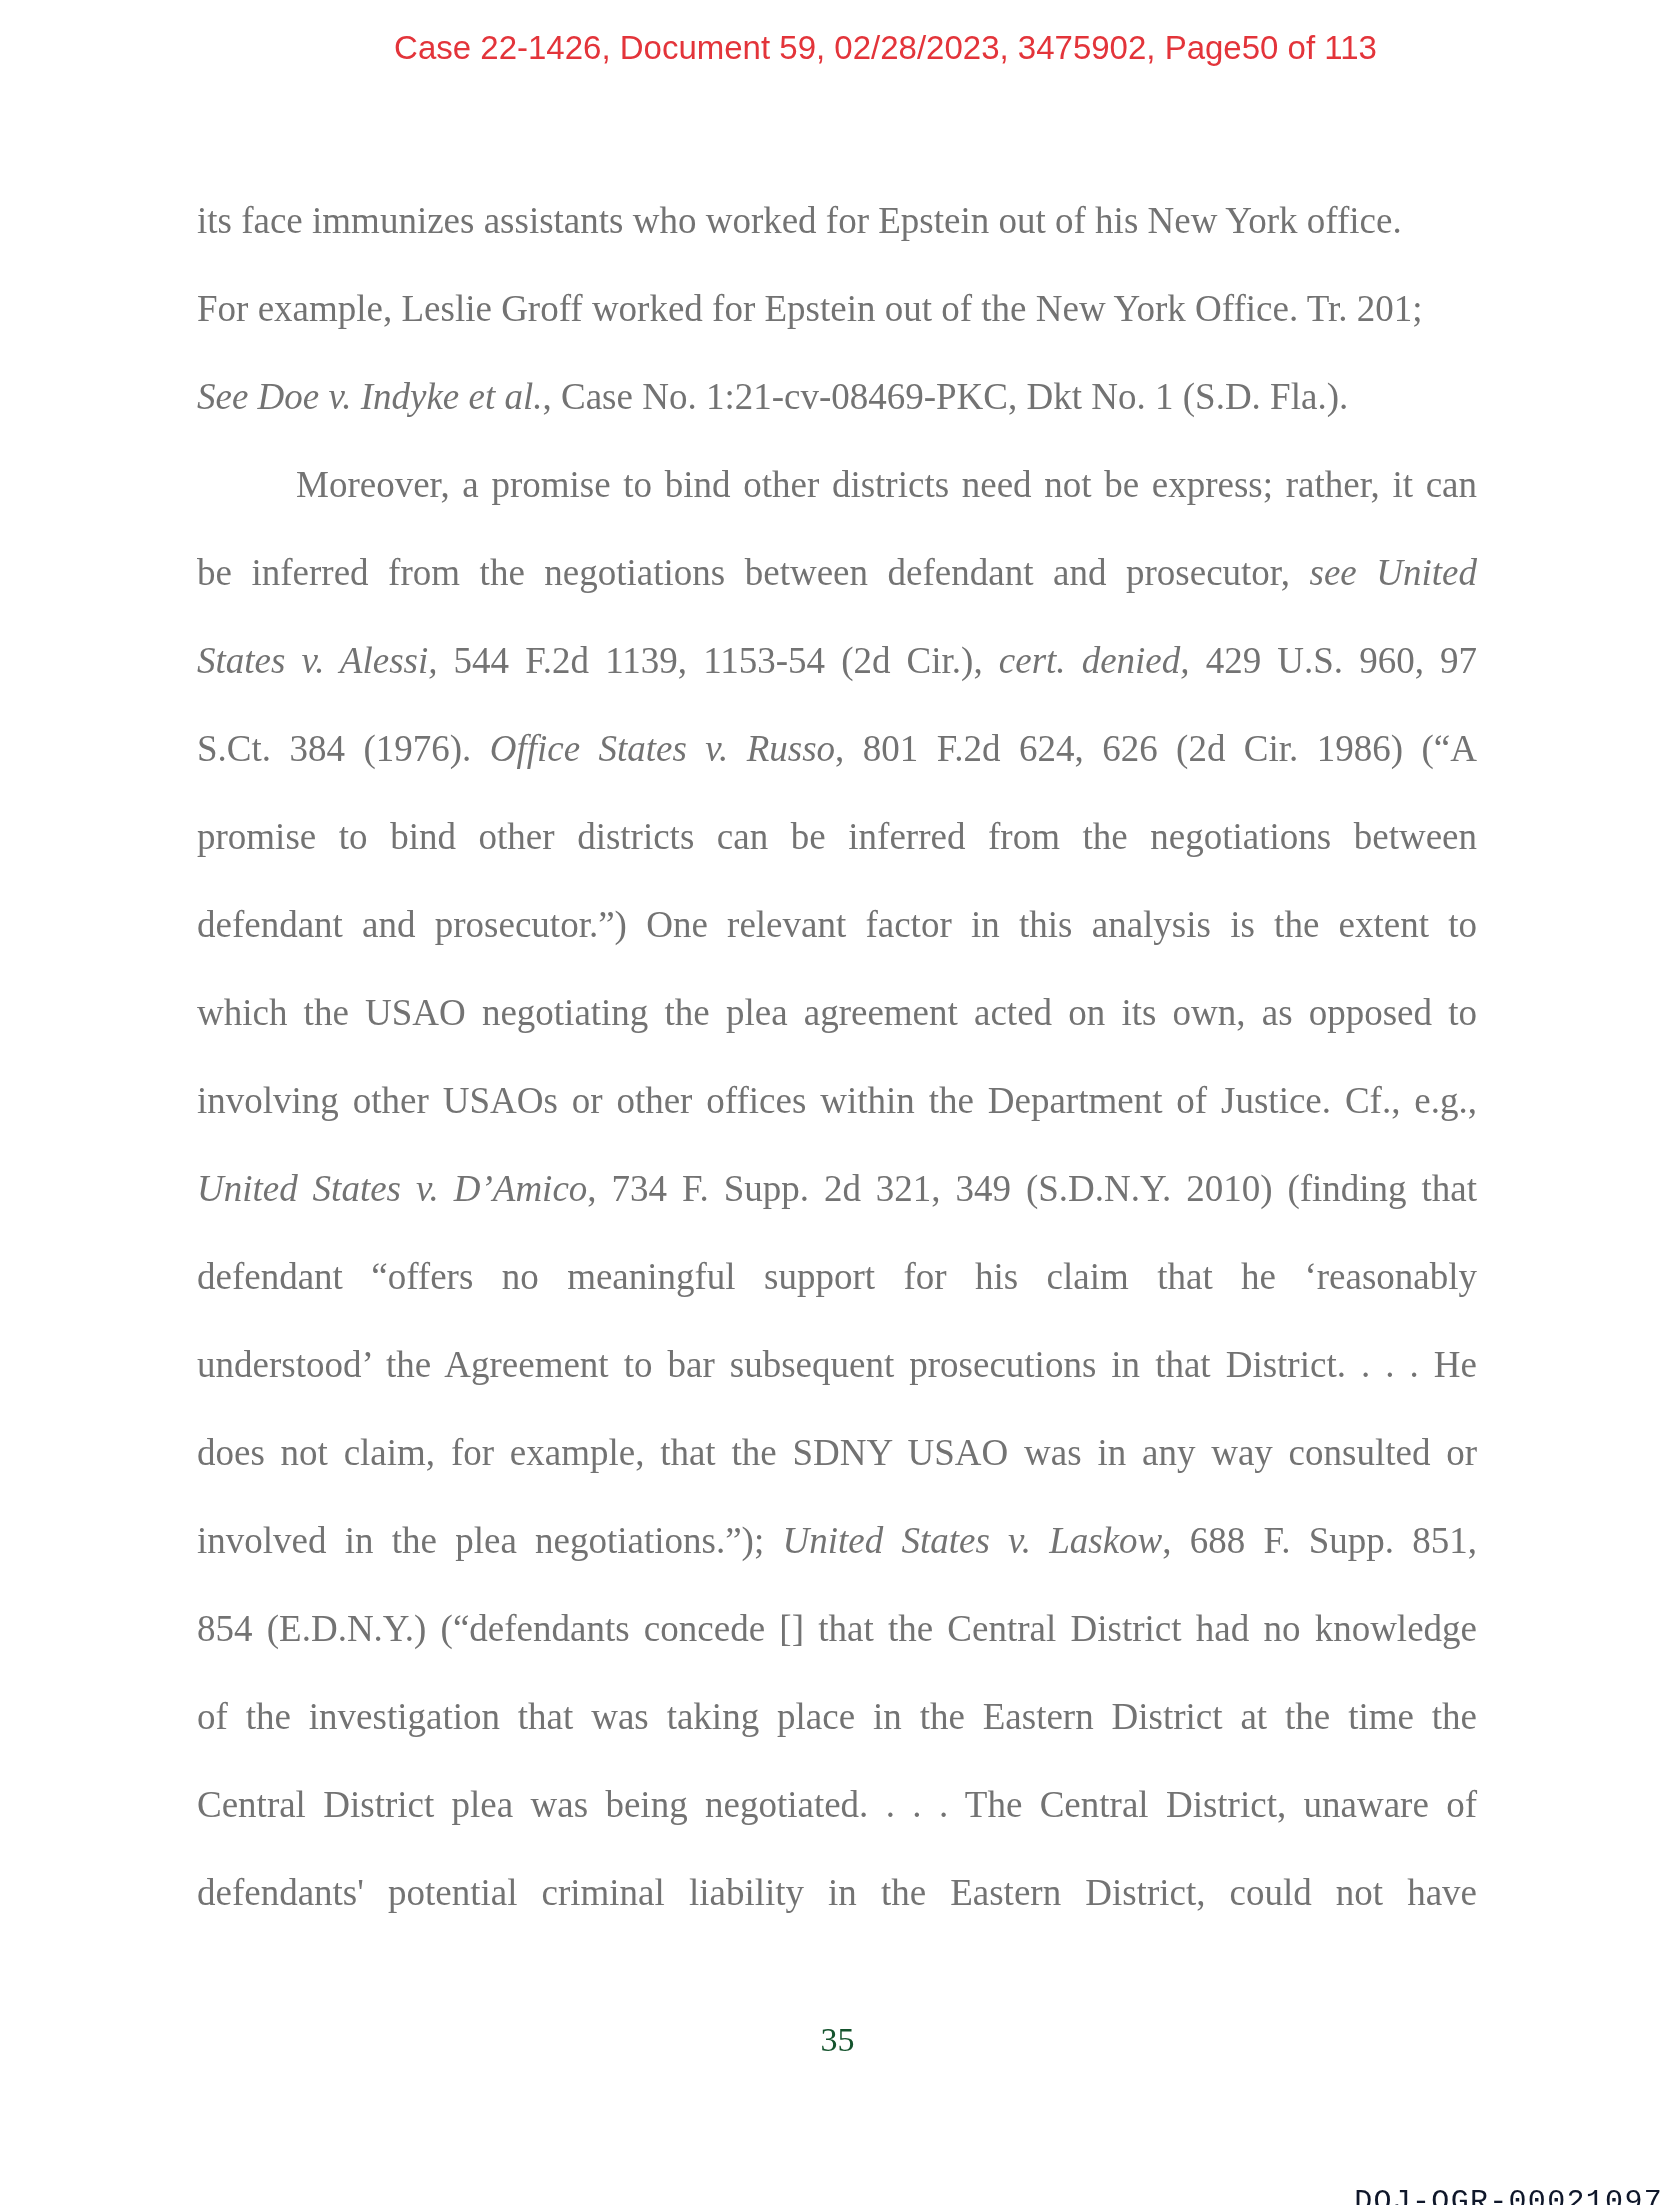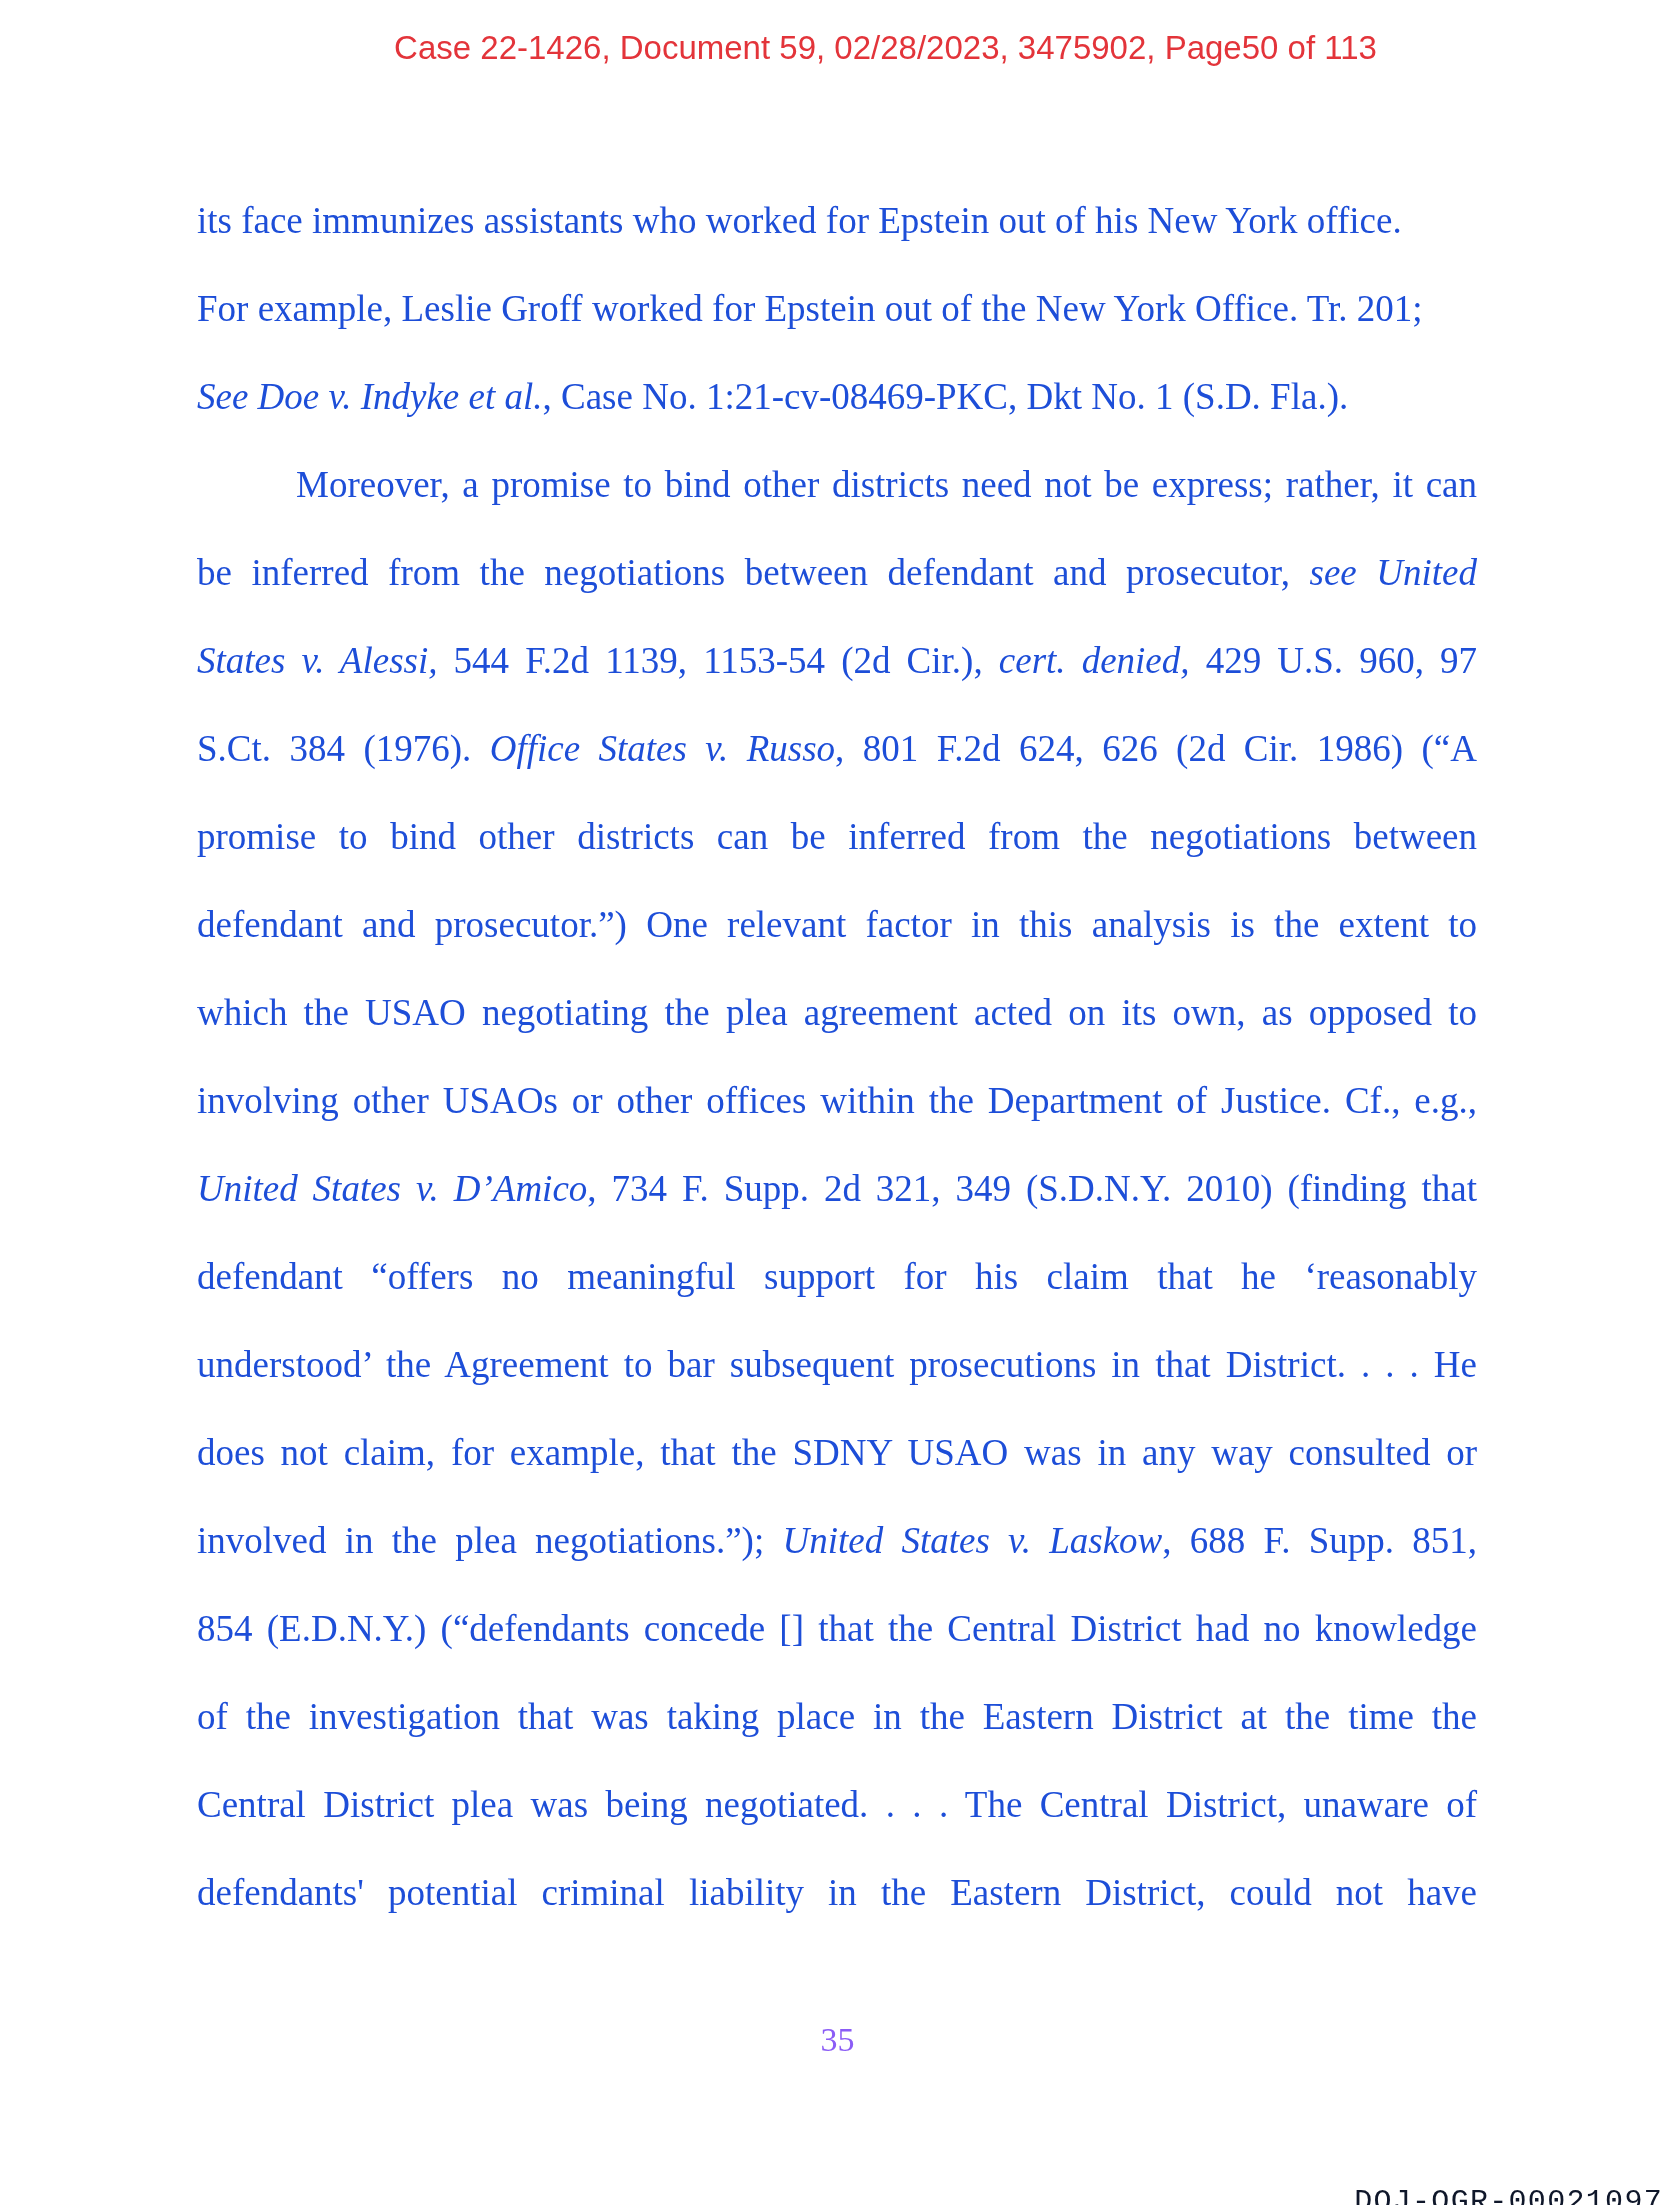--- a/index.html
+++ b/index.html
@@ -7,36 +7,36 @@
   .page { position: absolute; left: 0; top: 0; width: 1675px; height: 2205px; background: #ffffff; }
 
   .stamp {
     position: absolute; left: 0; top: 25px; width: 1675px; text-align: center;
     font-family: "Liberation Sans", sans-serif; font-size: 33px; line-height: 46px;
     color: #e3343a; letter-spacing: 0px;
   }
 
   .body-text {
     position: absolute; left: 197px; top: 197px; width: 1280px;
-    font-family: "Liberation Serif", serif; font-size: 37px; color: #1d4ed8;
+    font-family: "Liberation Serif", serif; font-size: 37px; color: #737373;
   }
   .line {
     height: 88px; line-height: 47px; white-space: nowrap;
     text-align: justify; text-align-last: justify;
     overflow: visible;
   }
   .line.last { text-align-last: left; }
   .line.indent { padding-left: 99px; font-family: Liberation Serif, serif; }
   .line .seg { white-space: pre-wrap; }
   .line .seg.it { font-style: italic; }
   .line-inner { display: block; white-space: normal; text-align: inherit; text-align-last: inherit; }
 
   .page-number {
     position: absolute; left: 0; top: 2017px; width: 1675px; text-align: center;
-    font-family: "Liberation Serif", serif; font-size: 34px; line-height: 46px; color: #8b5cf6;
+    font-family: "Liberation Serif", serif; font-size: 34px; line-height: 46px; color: #14532d;
   }
   .bates {
     position: absolute; right: 12px; top: 2168px;
     font-family: "Liberation Mono", monospace; font-size: 30px; line-height: 37px;
     color: #0f172a; letter-spacing: 1.3px; margin-top: 16px;
   }
 </style>
 </head>
 <body>
 

